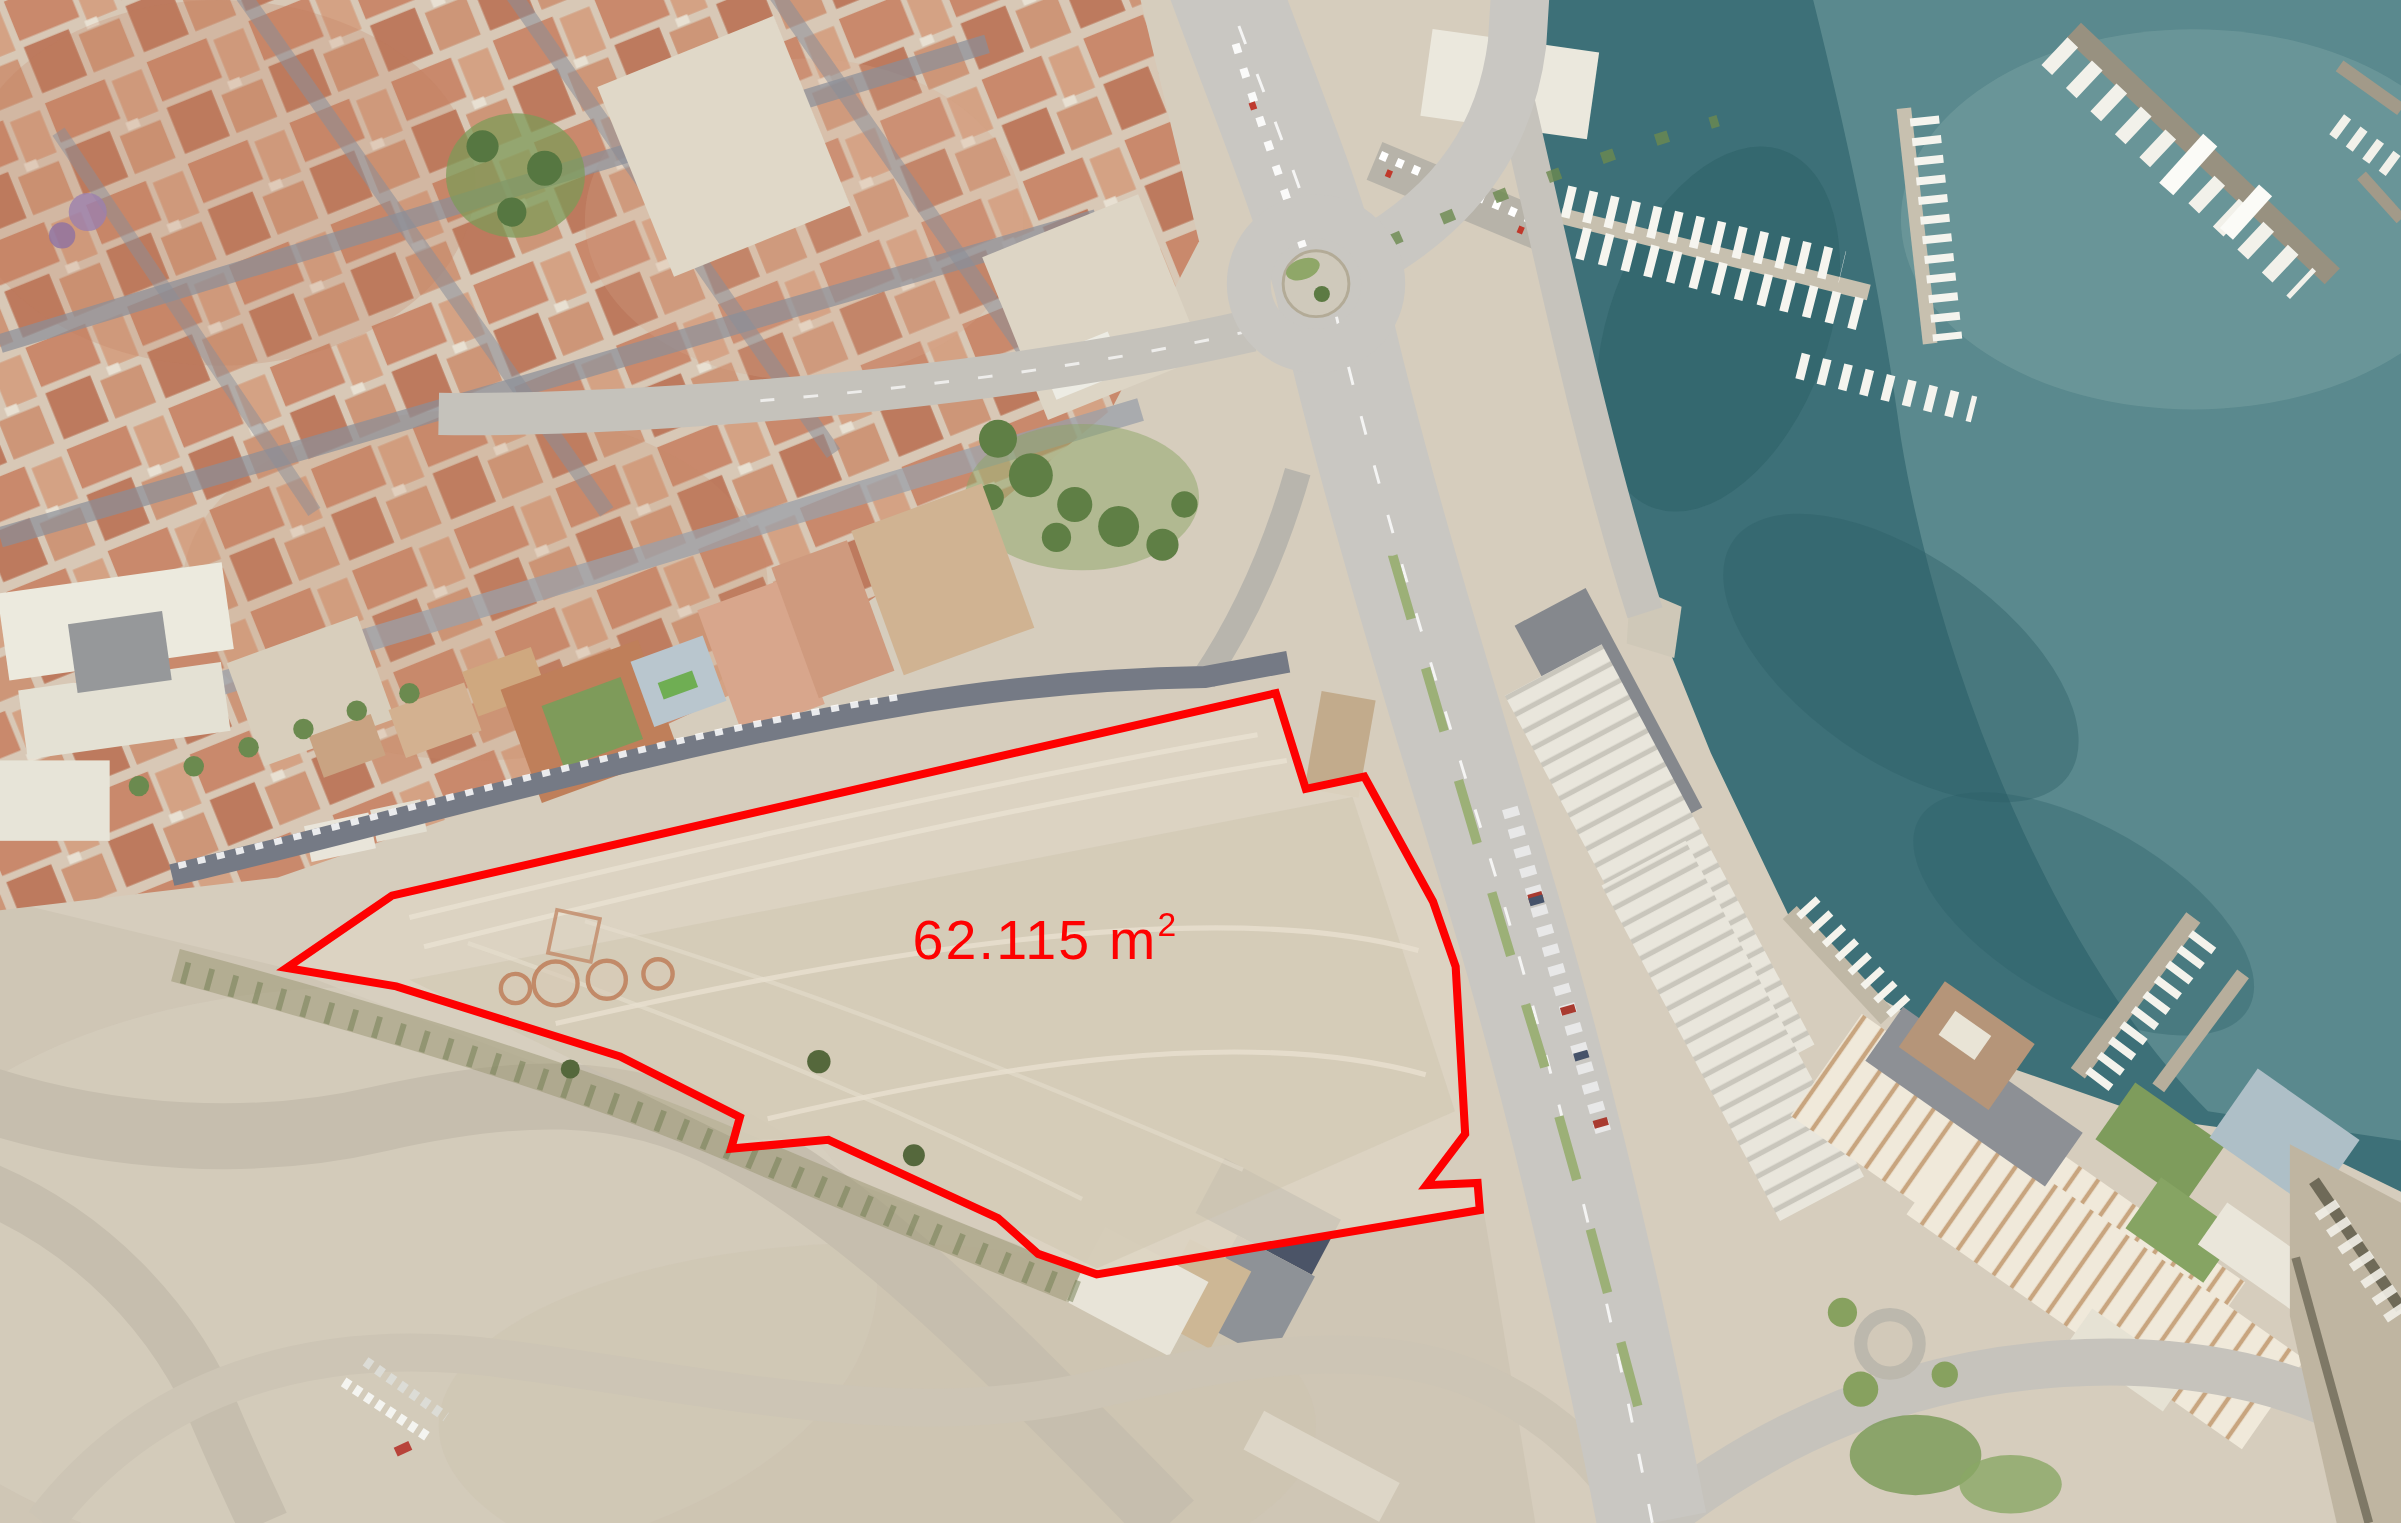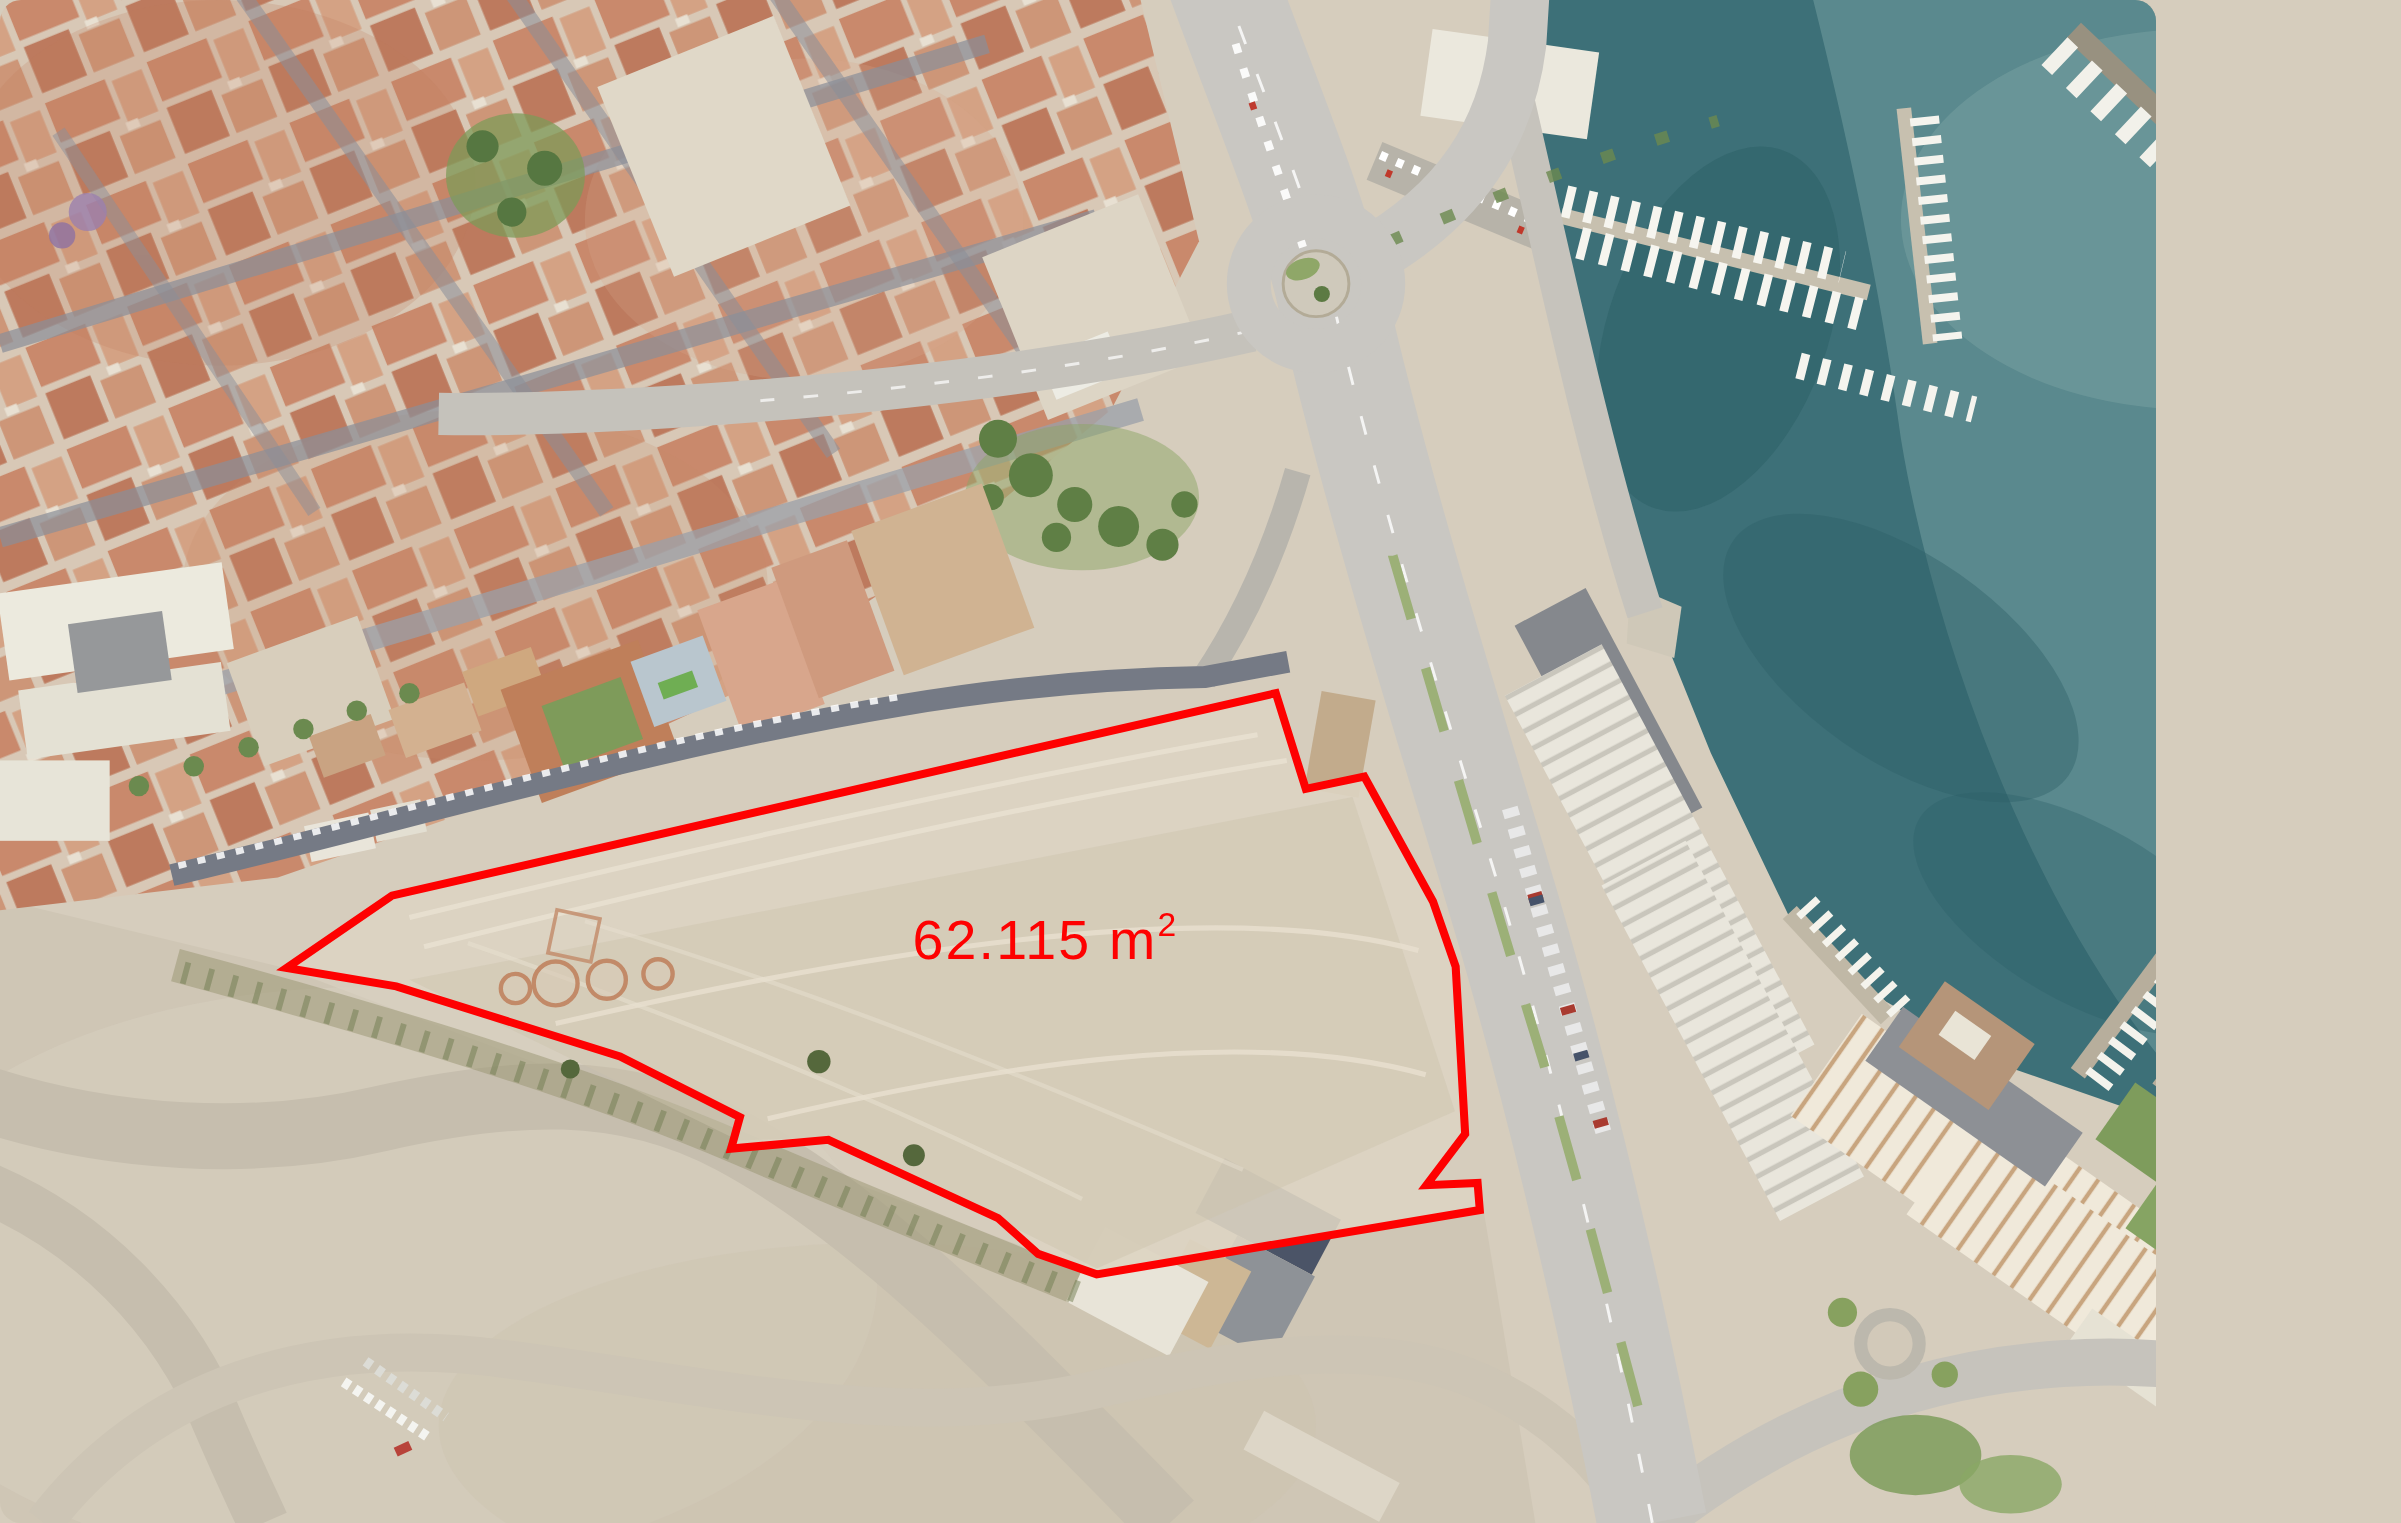--- a/index.html
+++ b/index.html
@@ -1,16 +1,16 @@
 <!DOCTYPE html>
 <html style="font-size:11.7px"><head>
 <meta charset="utf-8">
 <style>
   html,body{margin:0;padding:0;background:#d6cdbd;}
-  .stage{position:relative;width:2156px;height:1523px;overflow:hidden;border-radius:21px;}
+  .stage{position:relative;width:2401px;height:1523px;overflow:hidden;}
   .stage svg{display:block;width:2401px;height:1523px;}
   .area-label{font-family:"Liberation Sans","DejaVu Sans",sans-serif;font-size:76px;fill:#fe0101;letter-spacing:3px;}
   .area-label .sup{font-size:46px;}
   .parcel-outline{fill:none;stroke:#fe0101;stroke-width:11;stroke-linejoin:miter;stroke-miterlimit:8;}
 </style>
 </head>
 <body>
 
 <div class="stage">
 <svg viewBox="0 0 3284 2083" xmlns="http://www.w3.org/2000/svg">

